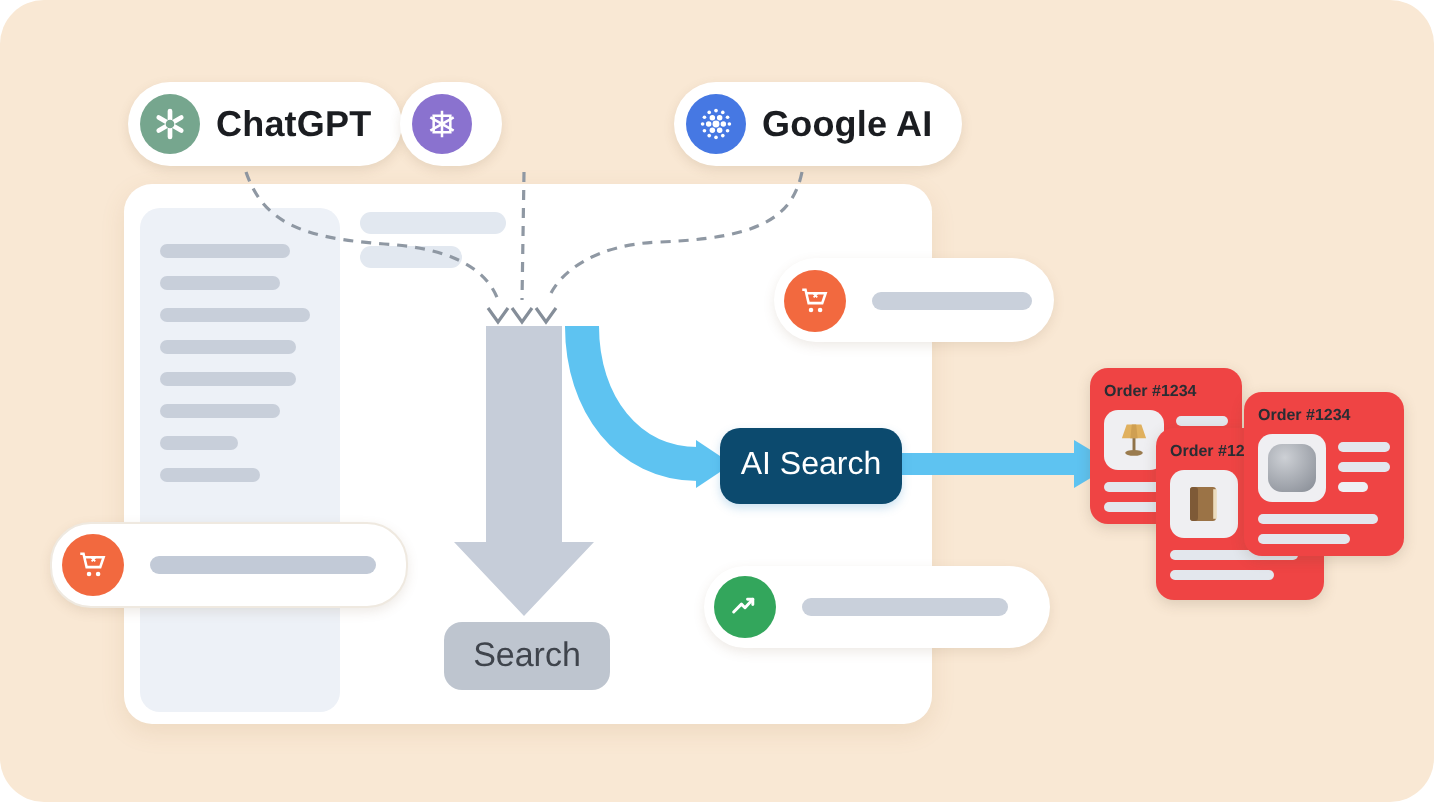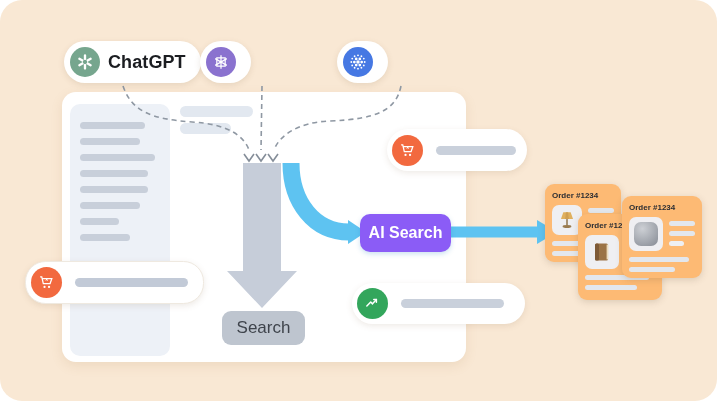--- a/index.html
+++ b/index.html
@@ -16,39 +16,39 @@
   .platform-pill .lbl{font-size:18px;font-weight:600;color:#1b1d21;letter-spacing:.1px;}
 
   
   .panel{position:absolute;left:62px;top:92px;width:404px;height:270px;background:#ffffff;border-radius:14px;
     box-shadow:0 4px 12px rgba(170,130,80,.14);z-index:1;}
   .sidebar{position:absolute;left:8px;top:12px;width:100px;height:252px;background:#edf1f7;border-radius:10px;}
   .skel{background:#c8cfda;border-radius:4px;height:7px;position:absolute;left:10px;}
   .panel-bar{position:absolute;background:#e2e8f0;border-radius:6px;height:11px;}
 
   
-  .ai-search-btn{position:absolute;left:360px;top:214px;width:91px;height:38px;background:#8b5cf6;border-radius:10px;
-    display:flex;align-items:center;justify-content:center;color:#ffffff;font-size:16px;font-weight:700;z-index:6;
+  .ai-search-btn{position:absolute;left:360px;top:214px;width:91px;height:38px;background:#0c4a6e;border-radius:10px;
+    display:flex;align-items:center;justify-content:center;color:#ffffff;font-size:16px;font-weight:400;z-index:6;
     box-shadow:0 2px 5px rgba(50,140,200,.25);}
   .direct-badge{position:absolute;left:222px;top:311px;width:83px;height:34px;background:#bec5cf;border-radius:9px;
     display:flex;align-items:center;justify-content:center;color:#3f444c;font-size:17px;font-weight:500;z-index:6;}
 
   
   .notif{position:absolute;background:#ffffff;display:flex;align-items:center;gap:13px;padding-left:5px;z-index:7;
     box-shadow:0 2px 6px rgba(120,90,60,.13);}
   .notif .dot{width:31px;height:31px;border-radius:50%;display:flex;align-items:center;justify-content:center;flex:0 0 auto;}
   .dot-orange{background:#f2693f;}
   .dot-green{background:#33a65c;}
   .notif .line{height:9px;border-radius:4.5px;background:#c9d0db;}
   .notif-cart-top{left:387px;top:129px;width:135px;height:42px;border-radius:21px;}
   .notif-trend{left:352px;top:283px;width:168px;height:41px;border-radius:20.5px;}
   .notif-cart-left{left:25px;top:261px;width:172px;height:41px;border-radius:20.5px;border:1px solid #efe9e0;}
 
   
-  .order-card{position:absolute;background:#fdba74;border-radius:9px;box-shadow:0 2px 7px rgba(90,70,50,.18);padding:7px;box-sizing:border-box;}
+  .order-card{position:absolute;background:#ef4444;border-radius:9px;box-shadow:0 2px 7px rgba(90,70,50,.18);padding:7px;box-sizing:border-box;}
   .order-title{font-size:8px;font-weight:700;color:#2a2d33;margin-bottom:5px;white-space:nowrap;}
   .order-row{display:flex;gap:6px;align-items:flex-start;}
   .thumb{background:#efeff2;border-radius:7px;display:flex;align-items:center;justify-content:center;flex:0 0 auto;}
   .c-line{height:5px;border-radius:2.5px;background:#e3e7ed;margin-bottom:5px;}
   .c-line.light{background:#eef0f4;}
   .order-bottom{margin-top:6px;}
   .cube{width:24px;height:24px;border-radius:7px;background:radial-gradient(circle at 35% 28%,#cdd0d5,#868b94);}
 
   svg.overlay{position:absolute;left:0;top:0;z-index:4;pointer-events:none;}
 </style>
@@ -142,20 +142,21 @@
             <circle cx="5.7" cy="15.7" r="1"></circle>
         <circle cx="4.7" cy="12" r="1"></circle>
             <circle cx="5.7" cy="8.3" r="1"></circle>
             <circle cx="8.3" cy="5.7" r="1"></circle>
         <circle cx="12" cy="4.7" r="1"></circle>
             <circle cx="15.7" cy="5.7" r="1"></circle>
             <circle cx="18.3" cy="8.3" r="1"></circle>
           </g>
         </svg>
     </span>
+    <span class="lbl">Google AI</span>
   </div>
 
   <div class="ai-search-btn">AI Search</div>
   <div class="direct-badge">Search</div>
 
   <div class="notif notif-cart-top">
     <span class="dot dot-orange">
       <svg width="17" height="17" viewBox="0 0 24 24">
           <g stroke="#ffffff" stroke-width="1.8" fill="none">
         <path d="M3,4 h2.3 l2.2,9.5 h9.6 l2.4,-7 H6.4"></path>

